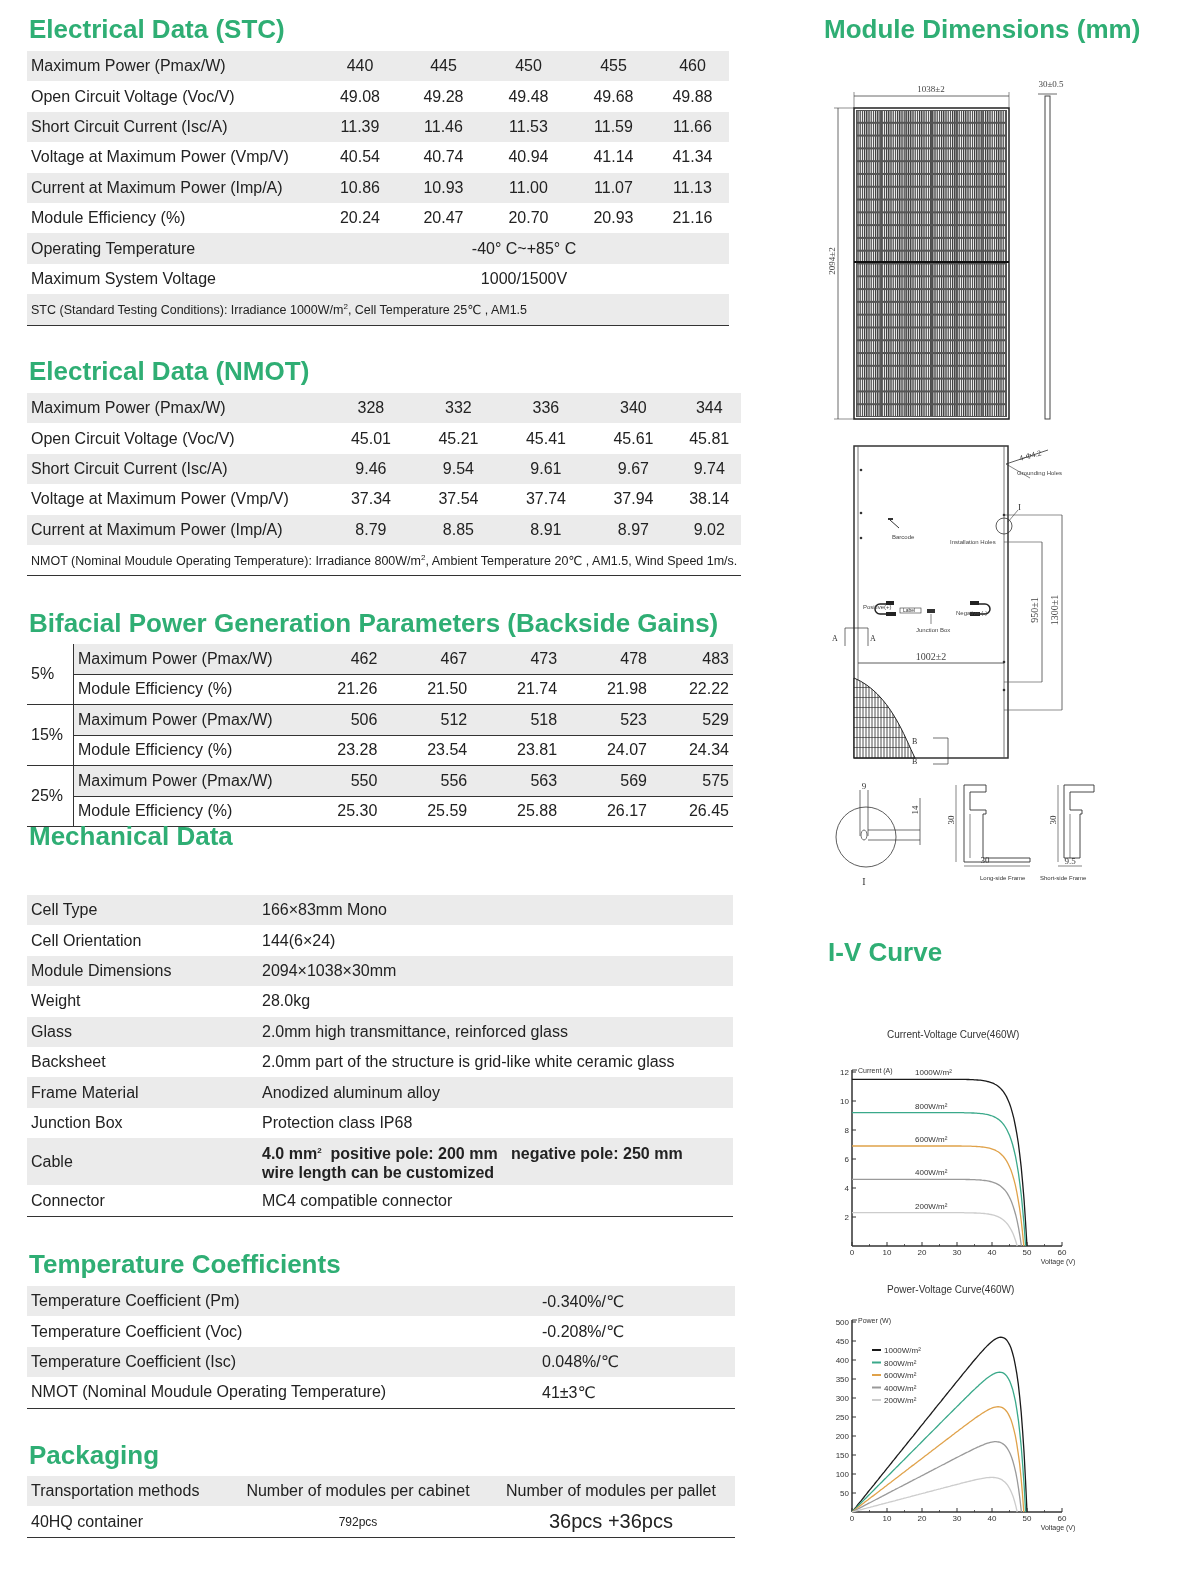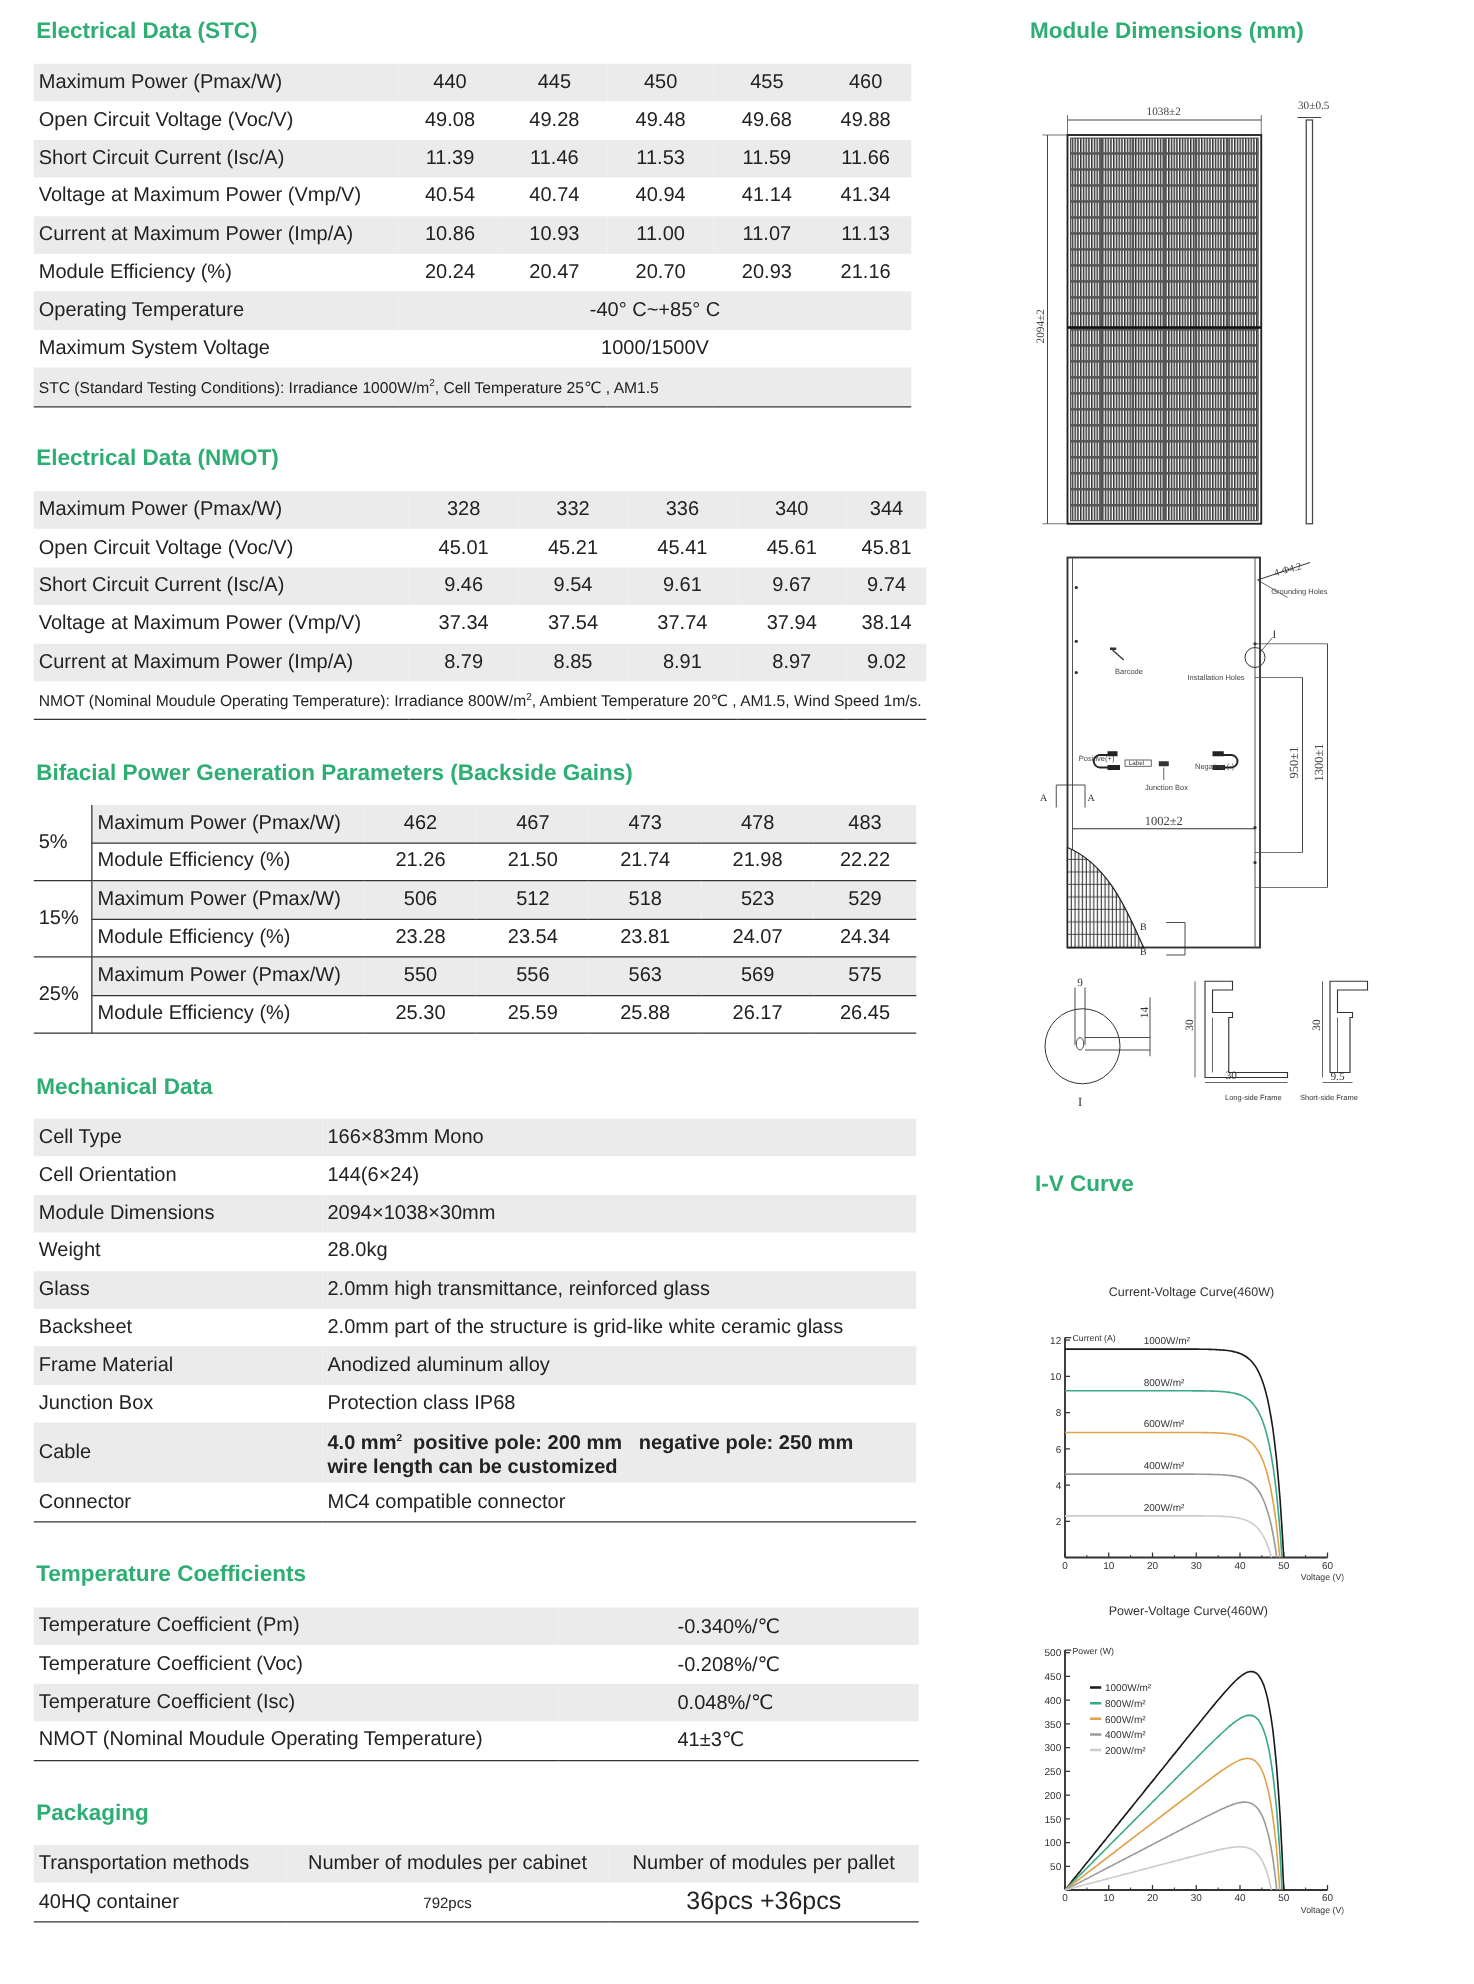--- a/index.html
+++ b/index.html
@@ -1,30 +1,30 @@
 <!DOCTYPE html>
 <html><head>
 <meta charset="utf-8">
 <style>
   html,body{margin:0;padding:0;background:#fff;}
   body{width:1179px;height:1587px;position:relative;overflow:hidden;font-family:"Liberation Sans","DejaVu Sans",sans-serif;color:#222;}
-  .sec-title{position:absolute;color:#2fae74;font-weight:bold;font-size:18px;letter-spacing:0px;white-space:nowrap;}
+  .sec-title{position:absolute;color:#2fae74;font-weight:bold;font-size:26px;letter-spacing:0px;white-space:nowrap;}
   table.spec{position:absolute;border-collapse:collapse;font-size:16px;color:#222;}
   table.spec td{height:30.4px;padding:0 4px;white-space:nowrap;}
   table.spec tr.g td{background:#ebebeb;}
   table.spec td.num{text-align:center;}
   table.spec tr.last td{border-bottom:1.5px solid #333;}
   .note{font-size:12.5px;}
   sup{font-size:8px;}
   table.bif{position:absolute;border-collapse:collapse;font-size:16px;}
   table.bif td{height:29.5px;padding:0 4px;white-space:nowrap;}
   table.bif td.pct{width:38px;border-right:1.5px solid #333;border-bottom:1.5px solid #333;}
   table.bif tr.top td.lbl,table.bif tr.top td.num{background:#ebebeb;border-bottom:1.5px solid #333;}
   table.bif tr.bot td{border-bottom:1.5px solid #333;}
-  table.bif td.num{text-align:center;}
+  table.bif td.num{text-align:right;}
   .chart-title{position:absolute;font-size:10px;color:#333;}
   .fig{position:absolute;}
 </style>
 </head>
 <body>
 
 <div class="sec-title" style="left:29px;top:14px;">Electrical Data (STC)</div>
 <table class="spec" style="left:27px;top:51px;width:702px;">
   <colgroup>
       <col style="width:292px">
@@ -213,21 +213,21 @@
         <td class="lbl">Module Efficiency (%)</td>
         <td class="num">25.30</td>
         <td class="num">25.59</td>
         <td class="num">25.88</td>
         <td class="num">26.17</td>
         <td class="num">26.45</td>
       </tr>
     </tbody>
 </table>
 
-<div class="sec-title" style="left:29px;top:859px;">Mechanical Data</div>
+<div class="sec-title" style="left:29px;top:821px;">Mechanical Data</div>
 <table class="spec" style="left:27px;top:895px;width:706px;">
   <colgroup>
       <col style="width:231px">
       <col>
     </colgroup>
   <tbody id="mech-body">
       <tr class="g">
         <td>Cell Type</td>
         <td>166×83mm Mono</td>
       </tr>

